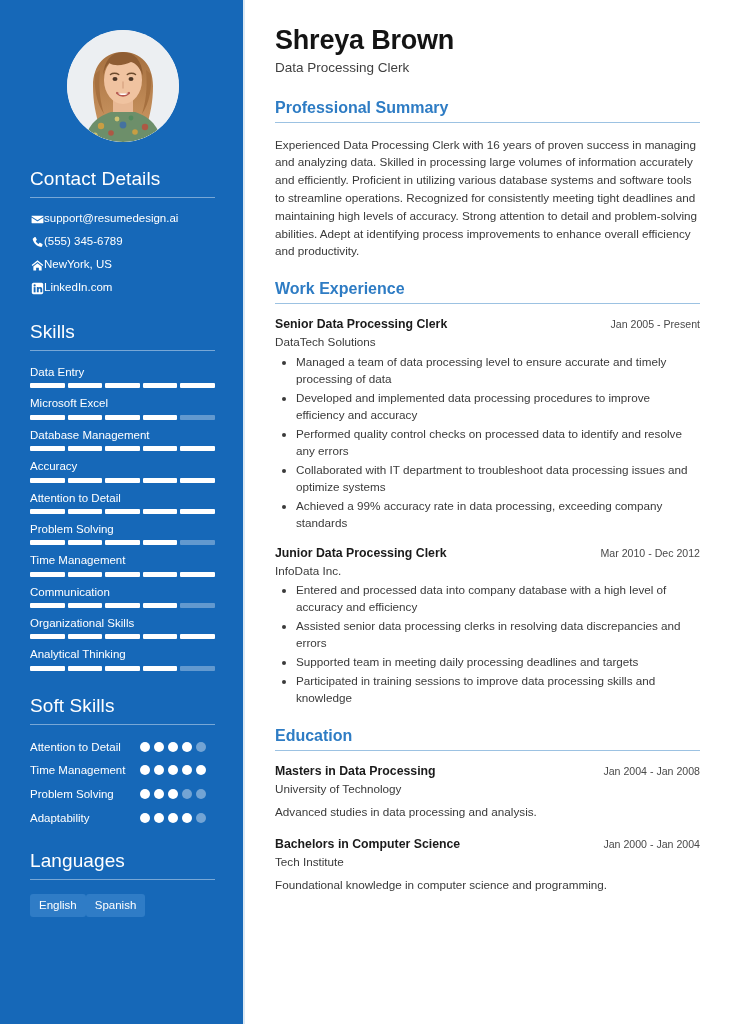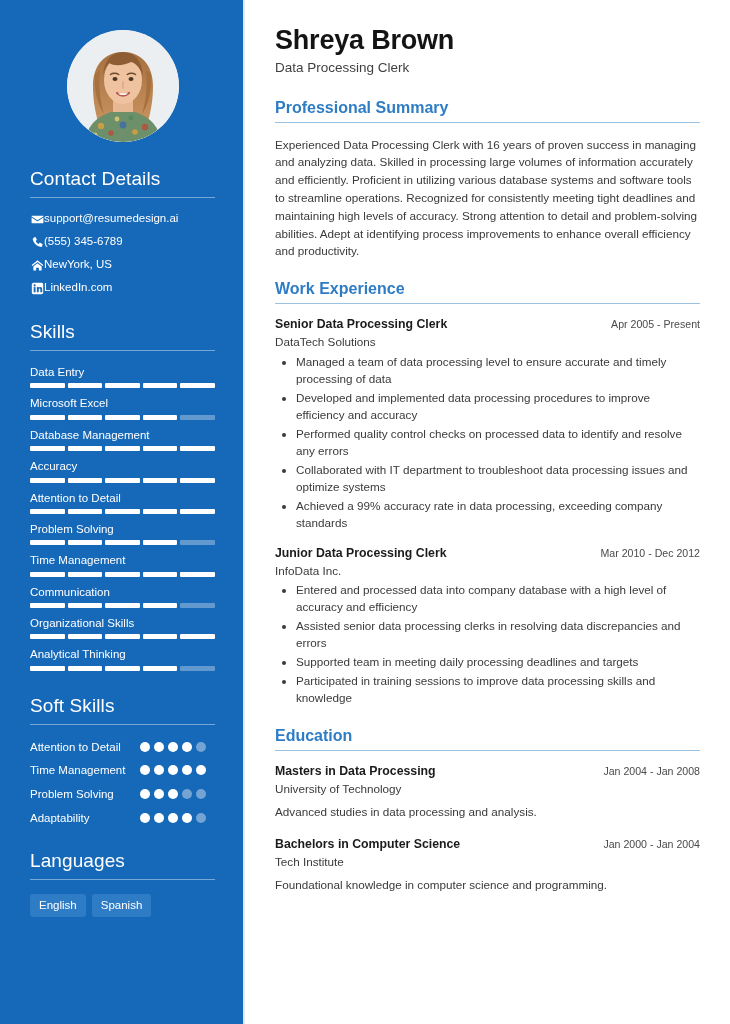--- a/index.html
+++ b/index.html
@@ -132,21 +132,21 @@
     padding-top: 3px;
   }
   .dot {
     width: 10px; height: 10px;
     border-radius: 50%;
     background: rgba(255,255,255,.40);
   }
   .dot.on { background: #ffffff; }
 
   
-  .lang-tags { display: flex; flex-wrap: wrap; gap: 6px; }
+  .lang-tags { display: flex; flex-wrap: wrap; gap: 0; }
   .lang-tag {
     background: #2f7cc6;
     color: #ffffff;
     font-size: 11.5px;
     padding: 4px 9px;
     border-radius: 3px;
     line-height: 1.25;
   }
 
   
@@ -518,21 +518,21 @@
       <p class="summary">Experienced Data Processing Clerk with 16 years of proven success in managing and analyzing data. Skilled in processing large volumes of information accurately and efficiently. Proficient in utilizing various database systems and software tools to streamline operations. Recognized for consistently meeting tight deadlines and maintaining high levels of accuracy. Strong attention to detail and problem-solving abilities. Adept at identifying process improvements to enhance overall efficiency and productivity.</p>
     </section>
 
     <section class="section">
       <div class="sec-heading">Work Experience</div>
       <div class="sec-rule"></div>
       <div id="work-list">
           <div class="entry">
             <div class="entry-head">
               <div class="entry-title">Senior Data Processing Clerk</div>
-              <div class="entry-date">Apr 2005 - Present</div>
+              <div class="entry-date">Jan 2005 - Present</div>
             </div>
             <div class="entry-org">DataTech Solutions</div>
             <ul class="bullets">
               <li>Managed a team of data processing level to ensure accurate and timely processing of data</li>
               <li>Developed and implemented data processing procedures to improve efficiency and accuracy</li>
               <li>Performed quality control checks on processed data to identify and resolve any errors</li>
               <li>Collaborated with IT department to troubleshoot data processing issues and optimize systems</li>
               <li>Achieved a 99% accuracy rate in data processing, exceeding company standards</li>
             </ul>
           </div>

